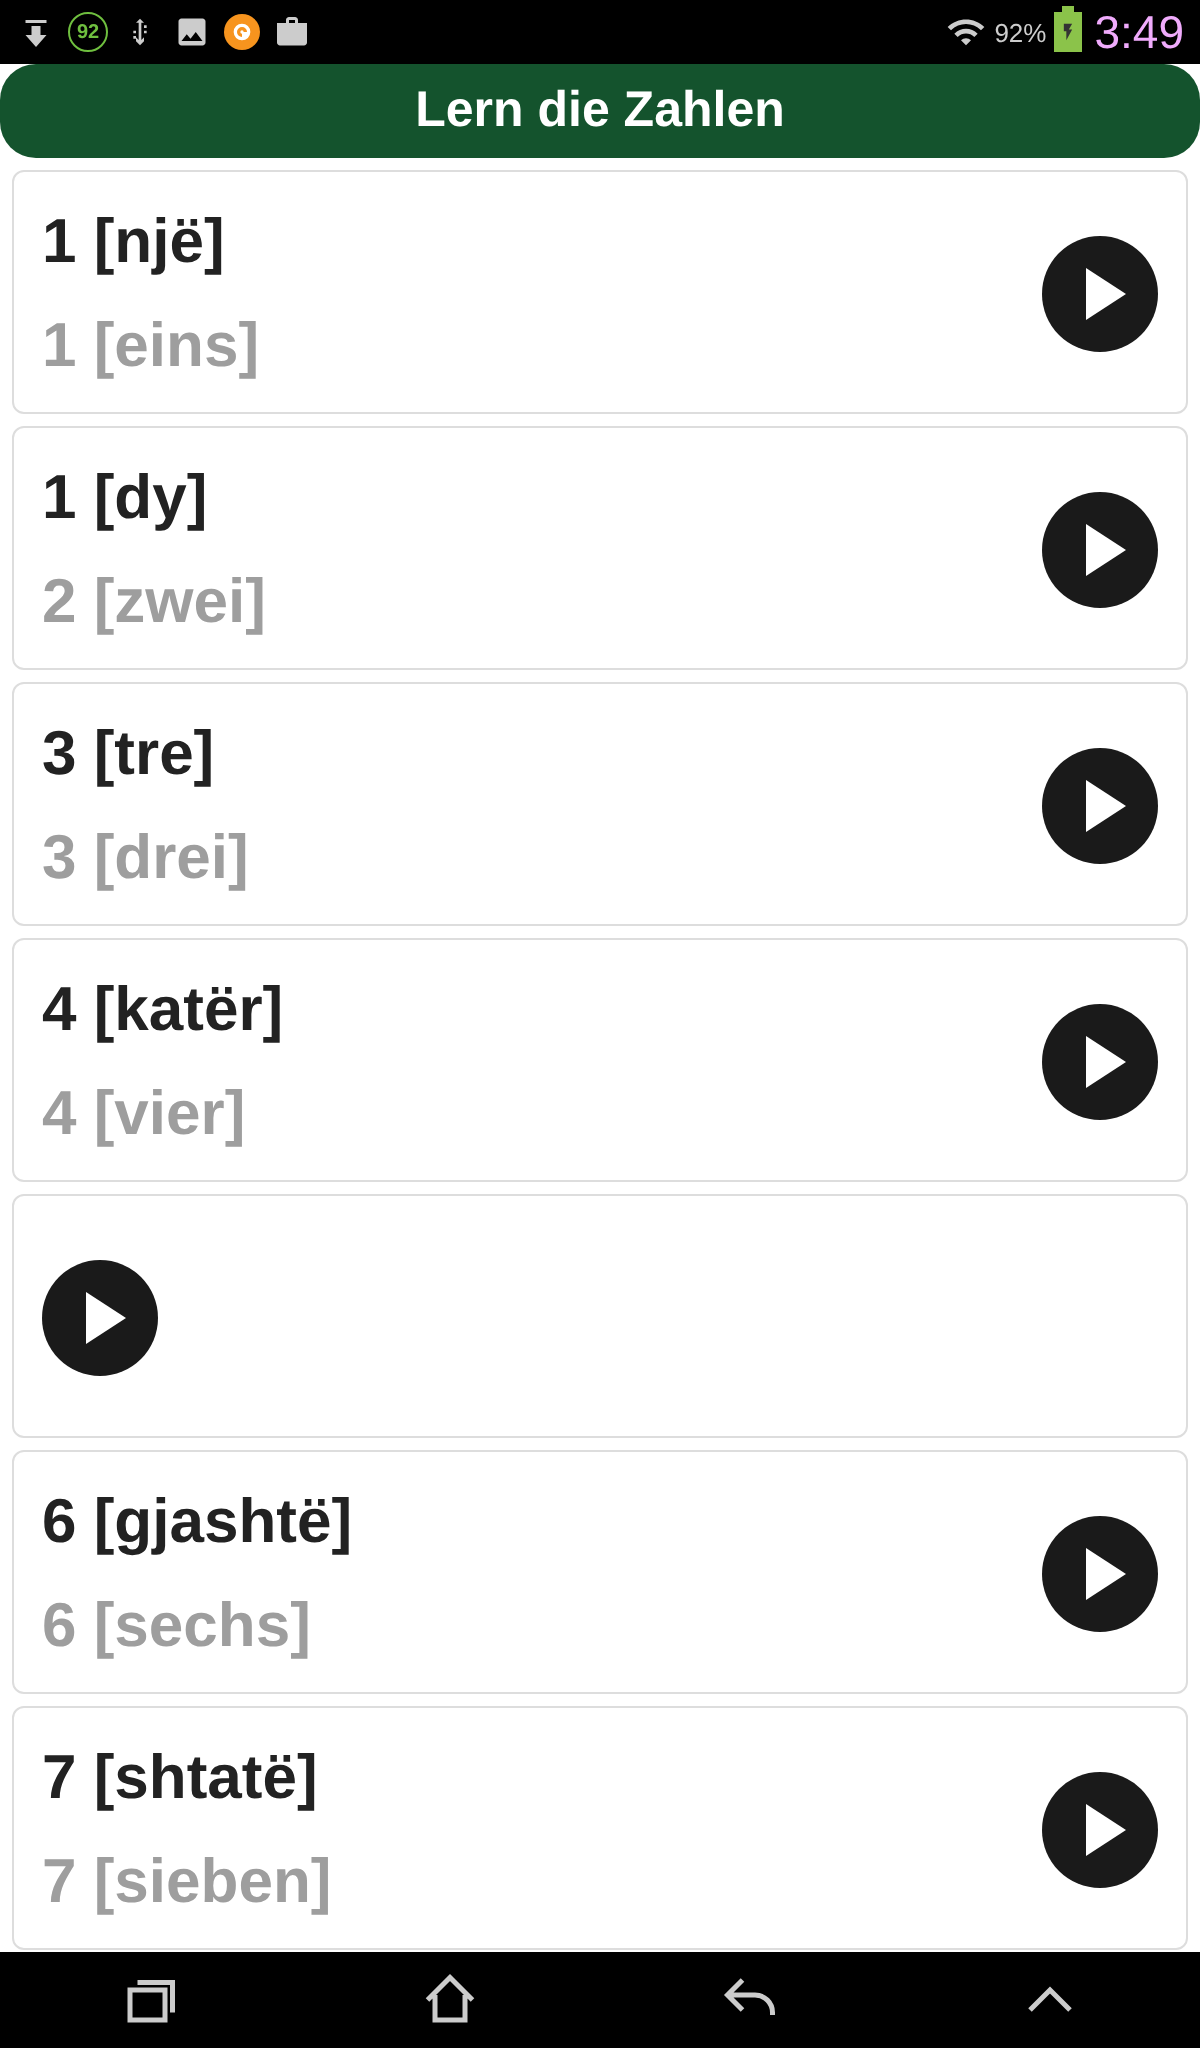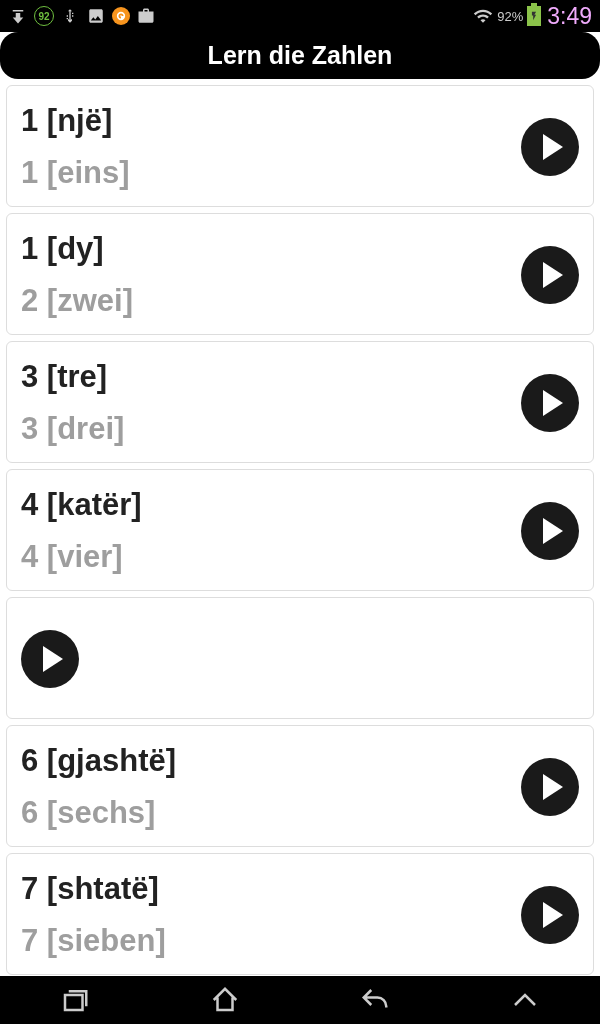--- a/index.html
+++ b/index.html
@@ -5,21 +5,21 @@
     * { margin: 0; padding: 0; box-sizing: border-box; }
     body { width: 600px; height: 1024px; font-family: Arial, Helvetica, sans-serif; background: #fff; overflow: hidden; position: relative; }
     .status-bar { height: 32px; background: #000; display: flex; align-items: center; justify-content: space-between; padding: 13px 8px; color: #fff; font-size: 15px; }
     .status-left { display: flex; align-items: center; gap: 6px; }
     .status-right { display: flex; align-items: center; gap: 4px; justify-content: center; }
     .status-ico { width: 20px; height: 20px; display: flex; align-items: center; justify-content: center; }
     .orange-circle { width: 18px; height: 18px; border-radius: 50%; background: #f7941e; display: flex; align-items: center; justify-content: center; }
     .green-circle { width: 20px; height: 20px; border-radius: 50%; border: 1.5px solid #6fbf3f; display: flex; align-items: center; justify-content: center; font-size: 10px; color: #6fbf3f; font-weight: bold; }
     .battery-box { width: 14px; height: 20px; background: #8bc34a; position: relative; display:flex; align-items:center; justify-content:center; }
     .battery-box::before { content:''; position:absolute; top:-3px; left:4px; width:6px; height:3px; background:#8bc34a; }
-    .app-header { height: 47px; background: #000000; display: flex; align-items: center; justify-content: center; border-radius: 18px; }
+    .app-header { height: 47px; background: #14532d; display: flex; align-items: center; justify-content: center; border-radius: 18px; }
     .app-title { color: #fff; font-size: 25px; font-weight: bold; }
     .list-container { padding: 0 6px; }
     .card { border: 1px solid #ddd; border-radius: 6px; margin-top: 6px; padding: 10px 14px 8px 14px; display: flex; align-items: center; justify-content: space-between; height: 122px; font-weight: bold; }
     .card-text { display: flex; flex-direction: column; gap: 16px; }
     .primary { font-size: 31px; color: #222; }
     .secondary { font-size: 31px; color: #9e9e9e; }
     .play-btn { width: 58px; height: 58px; border-radius: 50%; background: #1a1a1a; display: flex; align-items: center; justify-content: center; cursor: pointer; flex-shrink: 0; }
     .play-triangle { width: 0; height: 0; border-left: 20px solid #fff; border-top: 13px solid transparent; border-bottom: 13px solid transparent; margin-left: 6px; }
     .nav-bar { position: absolute; bottom: 0; left: 0; right: 0; height: 48px; background: #000; display: flex; align-items: center; justify-content: space-around; }
     .nav-btn { width: 44px; height: 44px; display: flex; align-items: center; justify-content: center; color: #ccc; }

